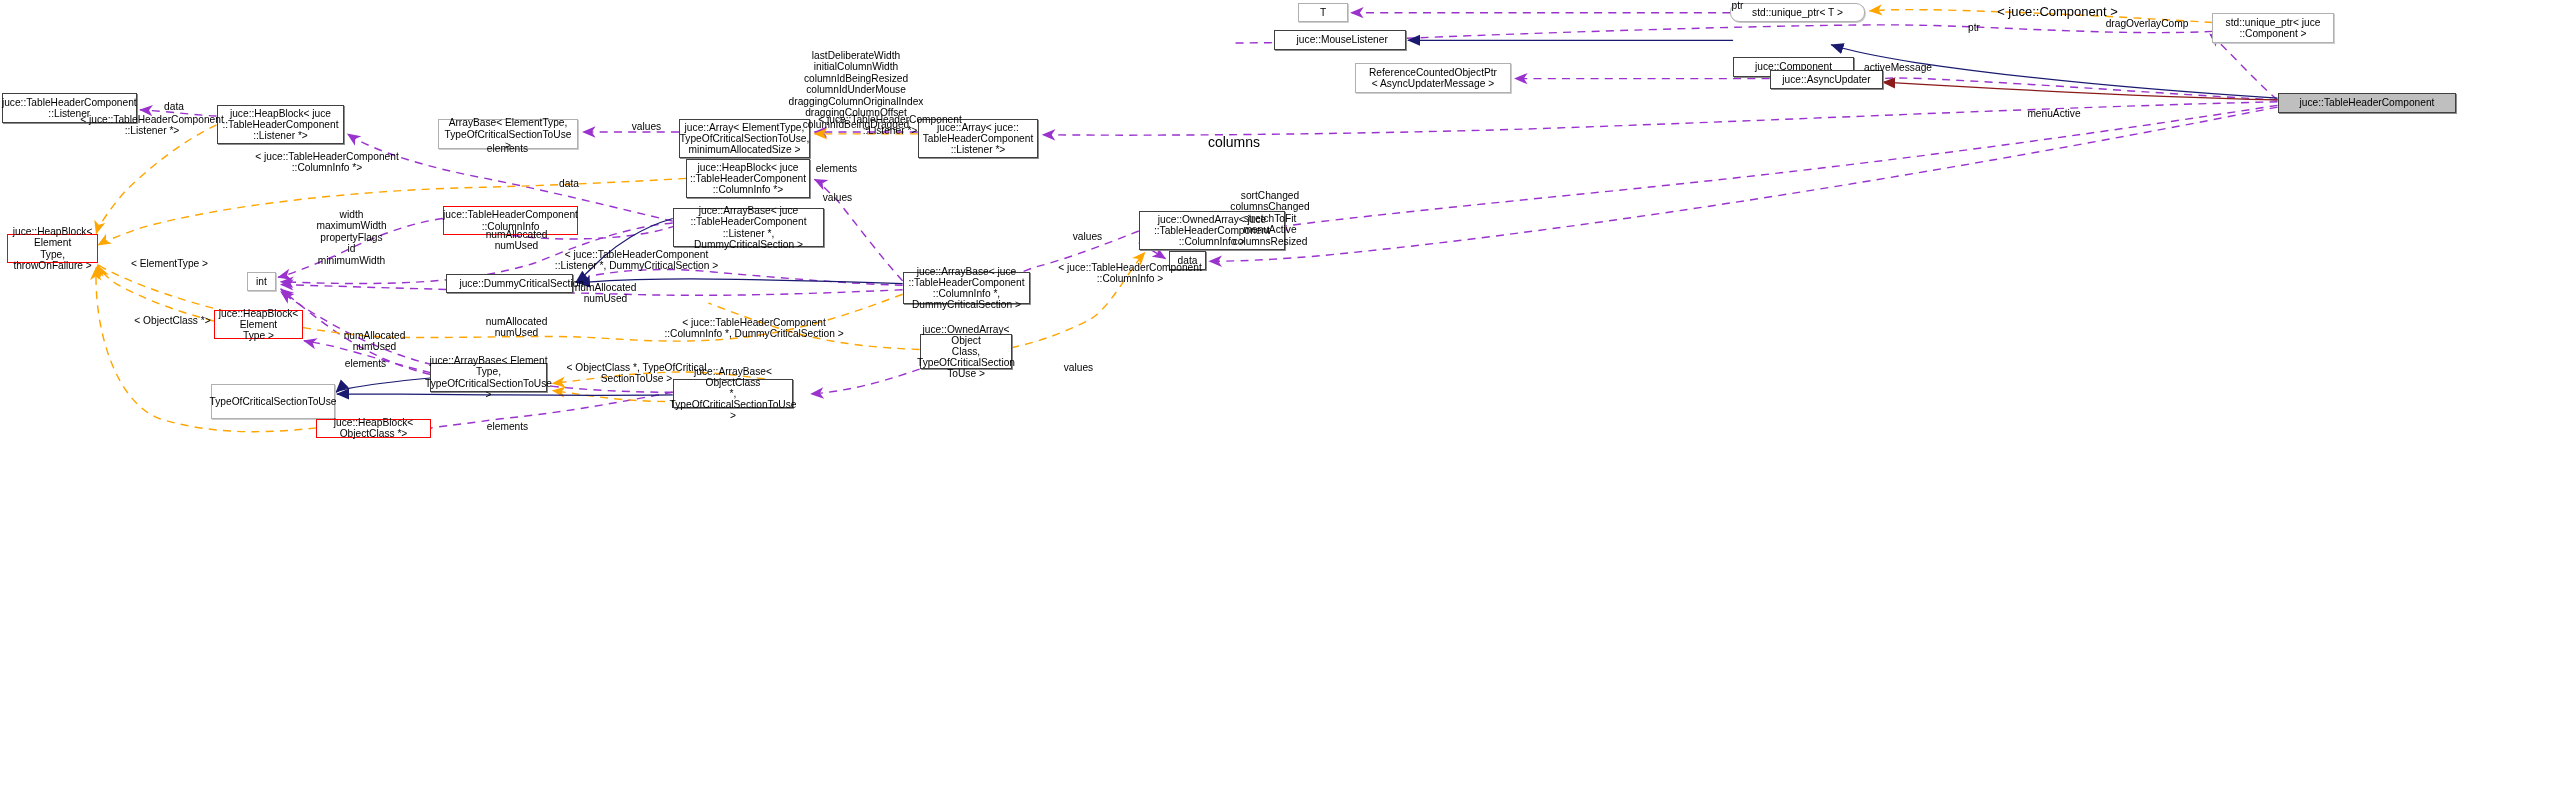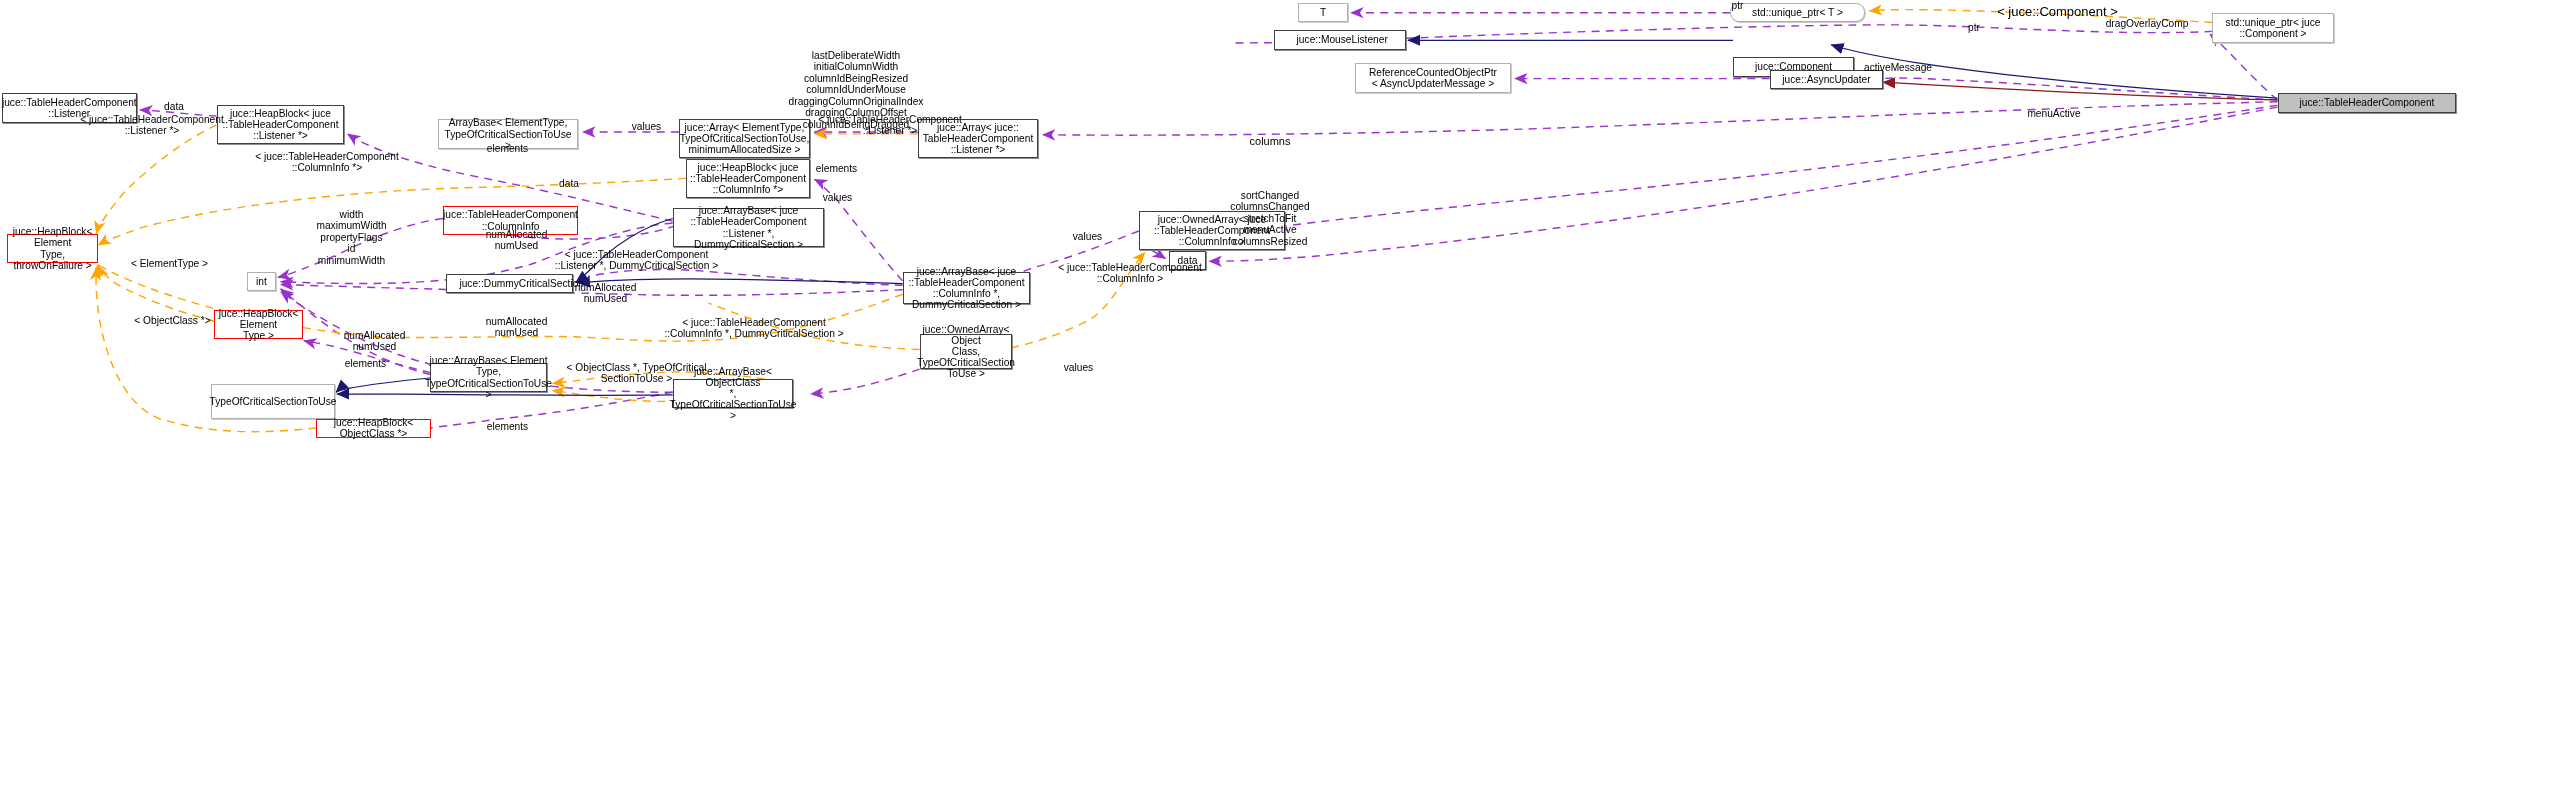--- a/index.html
+++ b/index.html
@@ -149,21 +149,21 @@
       <div class="elabel" style="left: 2058px; top: 18px; width: 178px; font-size: 10.2px;">dragOverlayComp</div>
       <div class="elabel" style="left: 1916px; top: 22px; width: 116px; font-size: 10.2px;">ptr</div>
       <div class="elabel" style="left: 1818px; top: 62px; width: 160px; font-size: 10.2px;">activeMessage</div>
       <div class="elabel" style="left: 125px; top: 101px; width: 98px; font-size: 10.2px;">data</div>
       <div class="elabel" style="left: 70px; top: 114px; width: 164px; font-size: 10.2px;">&lt; juce::TableHeaderComponent
 ::Listener *&gt;</div>
       <div class="elabel" style="left: 593px; top: 121px; width: 107px; font-size: 10.2px;">values</div>
       <div class="elabel" style="left: 807px; top: 114px; width: 166px; font-size: 10.2px;">&lt; juce::TableHeaderComponent
 ::Listener *&gt;</div>
       <div class="elabel" style="left: 1996px; top: 108px; width: 116px; font-size: 10.2px;">menuActive</div>
-      <div class="elabel" style="left: 1212px; top: 135px; width: 116px; font-size: 11px;">columns</div>
+      <div class="elabel" style="left: 1176px; top: 135px; width: 116px; font-size: 14px;">columns</div>
       <div class="elabel" style="left: 454px; top: 143px; width: 107px; font-size: 10.2px;">elements</div>
       <div class="elabel" style="left: 244px; top: 151px; width: 166px; font-size: 10.2px;">&lt; juce::TableHeaderComponent
 ::ColumnInfo *&gt;</div>
       <div class="elabel" style="left: 783px; top: 163px; width: 107px; font-size: 10.2px;">elements</div>
       <div class="elabel" style="left: 520px; top: 178px; width: 98px; font-size: 10.2px;">data</div>
       <div class="elabel" style="left: 298px; top: 209px; width: 107px; font-size: 10.2px;">width
 maximumWidth
 propertyFlags
 id
 minimumWidth</div>

